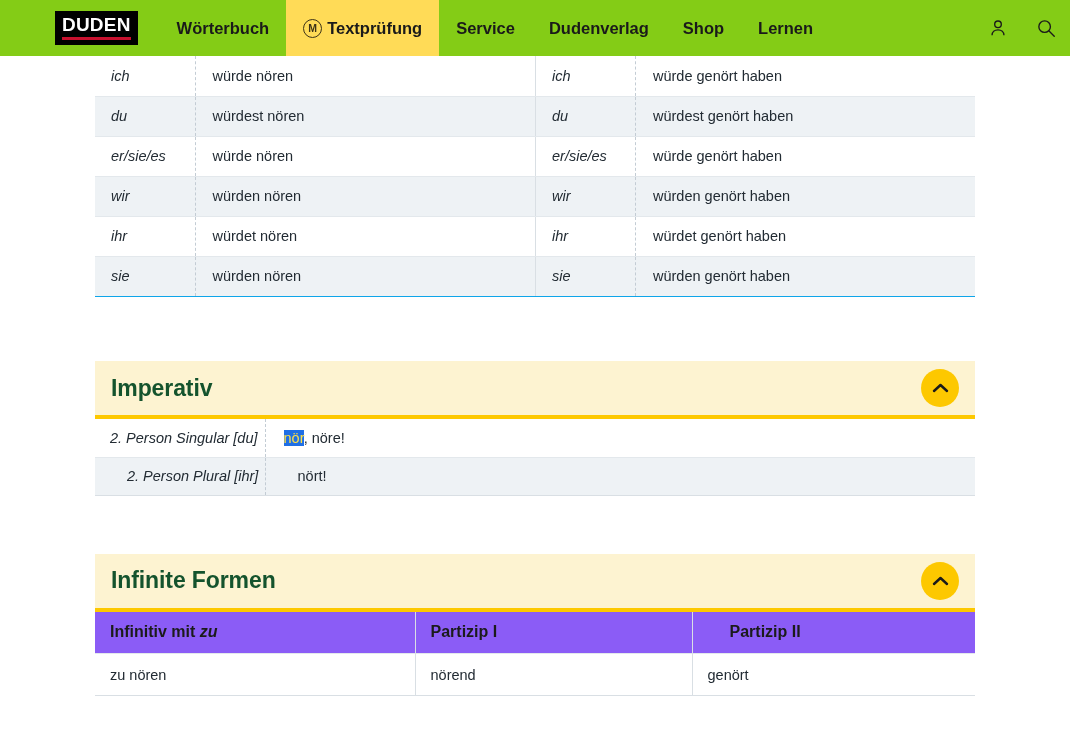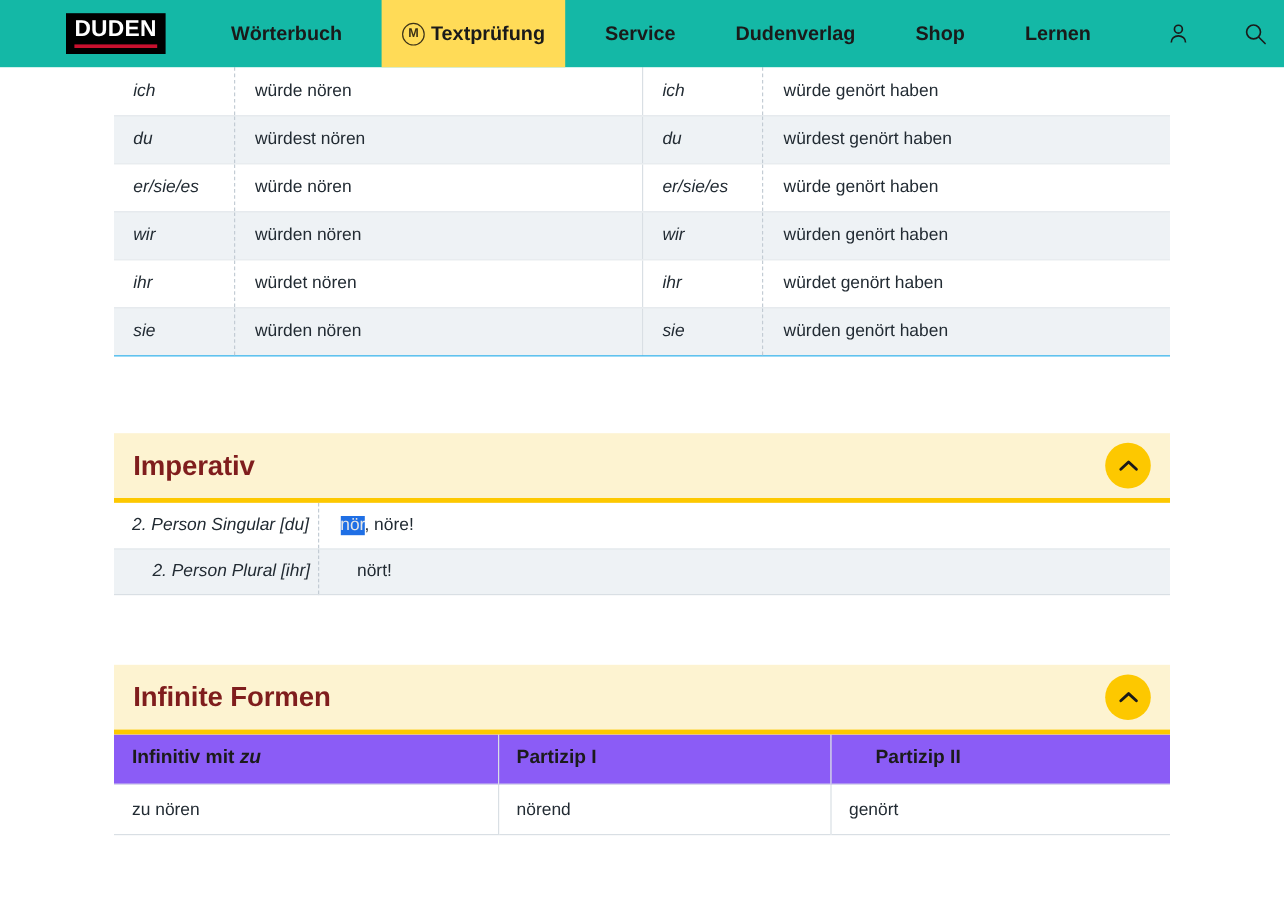--- a/index.html
+++ b/index.html
@@ -12,26 +12,25 @@
     overflow: hidden;
     background: #ffffff;
     font-family: "Liberation Sans", sans-serif;
     -webkit-font-smoothing: antialiased;
   }
 
   
   .navbar {
     position: relative;
     height: 56px;
-    background: #14b8a6;
+    background: #84cc16;
     display: flex;
     align-items: stretch;
     padding-left: 55px;
     padding-right: 0;
-    gap: 16px;
   }
   .nav-logo-wrap {
     display: flex;
     align-items: center;
     padding: 0 0 0 0;
     margin-right: 22px;
   }
   .logo {
     background: #000000;
     padding: 4px 7px 5px 7px;
@@ -142,21 +141,21 @@
     border-bottom: 4px solid #fdc800;
     height: 58px;
     display: flex;
     align-items: center;
     padding: 0 16px;
     position: relative;
   }
   .section-title {
     font-size: 23px;
     font-weight: bold;
-    color: #7f1d1d;
+    color: #14532d;
     letter-spacing: -0.1px;
   }
   .collapse-btn {
     position: absolute;
     right: 16px;
     top: 50%;
     transform: translateY(-50%);
     width: 38px;
     height: 38px;
     border-radius: 50%;
@@ -189,21 +188,21 @@
   }
   .imp-table td.label {
     width: 170px;
     font-style: italic;
     border-right: 1px dashed #c3ccd4;
   }
   .imp-table td.value { padding-left: 18px; }
   .imp-table tr:not(:first-child) td { border-top: 1px solid #e3e8ec; padding-left: 32px; }
   .sel {
     background: #1f6fe5;
-    color: #e5e5e5;
+    color: #fde047;
   }
 
   
   .inf-table {
     width: 880px;
     border-collapse: collapse;
     table-layout: fixed;
     border-bottom: 1px solid #d9dfe4;
   }
   .inf-table th {

